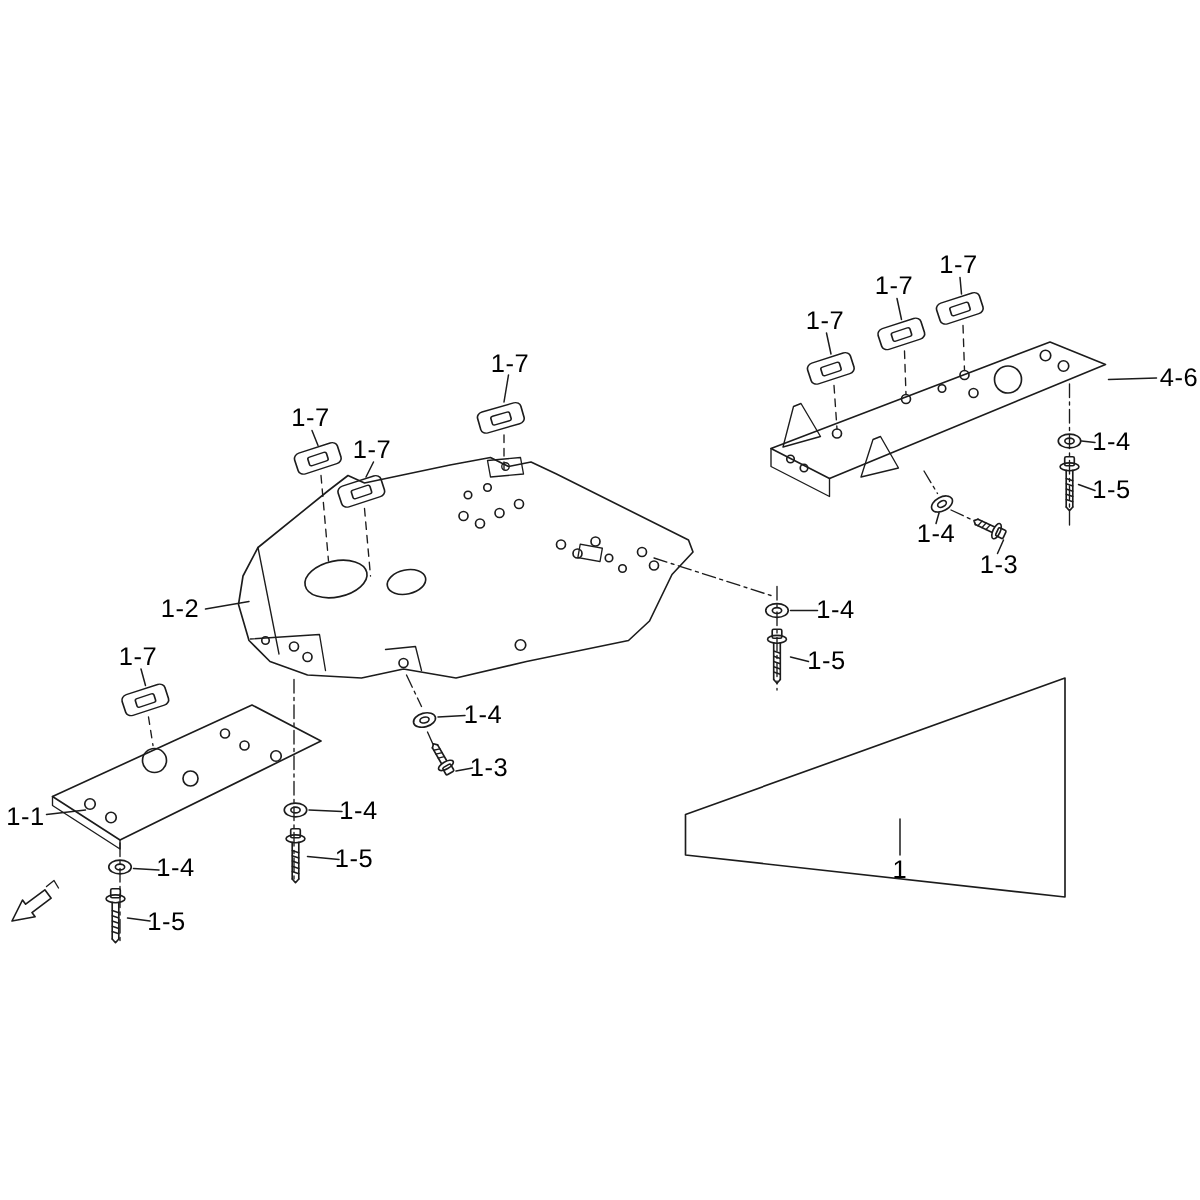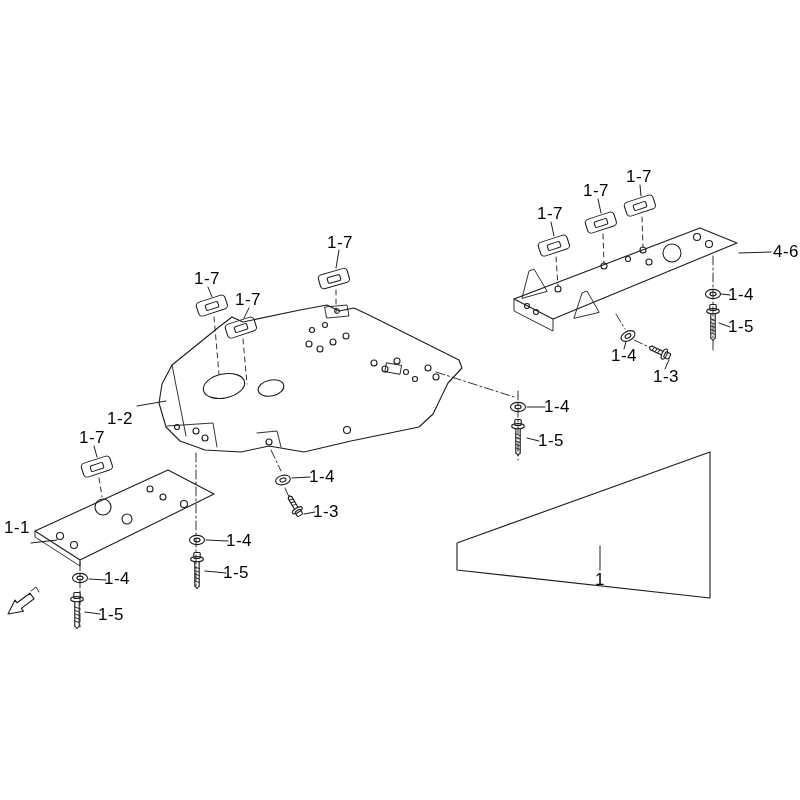--- a/index.html
+++ b/index.html
@@ -211,26 +211,26 @@
   <span class="lbl" style="left:207px;top:279px">1-7</span>
   <span class="lbl" style="left:248px;top:300px">1-7</span>
   <span class="lbl" style="left:550px;top:214px">1-7</span>
   <span class="lbl" style="left:596px;top:191px">1-7</span>
   <span class="lbl" style="left:639px;top:177px">1-7</span>
   <span class="lbl" style="left:786px;top:252px">4-6</span>
   <span class="lbl" style="left:741px;top:295px">1-4</span>
   <span class="lbl" style="left:741px;top:327px">1-5</span>
   <span class="lbl" style="left:624px;top:356px">1-4</span>
   <span class="lbl" style="left:666px;top:377px">1-3</span>
-  <span class="lbl" style="left:120px;top:419px">1-2</span>
+  <span class="lbl" style="left:120px;top:406px">1-2</span>
   <span class="lbl" style="left:557px;top:407px">1-4</span>
   <span class="lbl" style="left:551px;top:441px">1-5</span>
   <span class="lbl" style="left:92px;top:438px">1-7</span>
   <span class="lbl" style="left:322px;top:477px">1-4</span>
   <span class="lbl" style="left:326px;top:512px">1-3</span>
-  <span class="lbl" style="left:17px;top:528px">1-1</span>
+  <span class="lbl" style="left:17px;top:545px">1-1</span>
   <span class="lbl" style="left:239px;top:541px">1-4</span>
   <span class="lbl" style="left:236px;top:573px">1-5</span>
   <span class="lbl" style="left:117px;top:579px">1-4</span>
   <span class="lbl" style="left:111px;top:615px">1-5</span>
   <span class="lbl" style="left:600px;top:580px">1</span>
 
 </div>
 
 </body></html>

